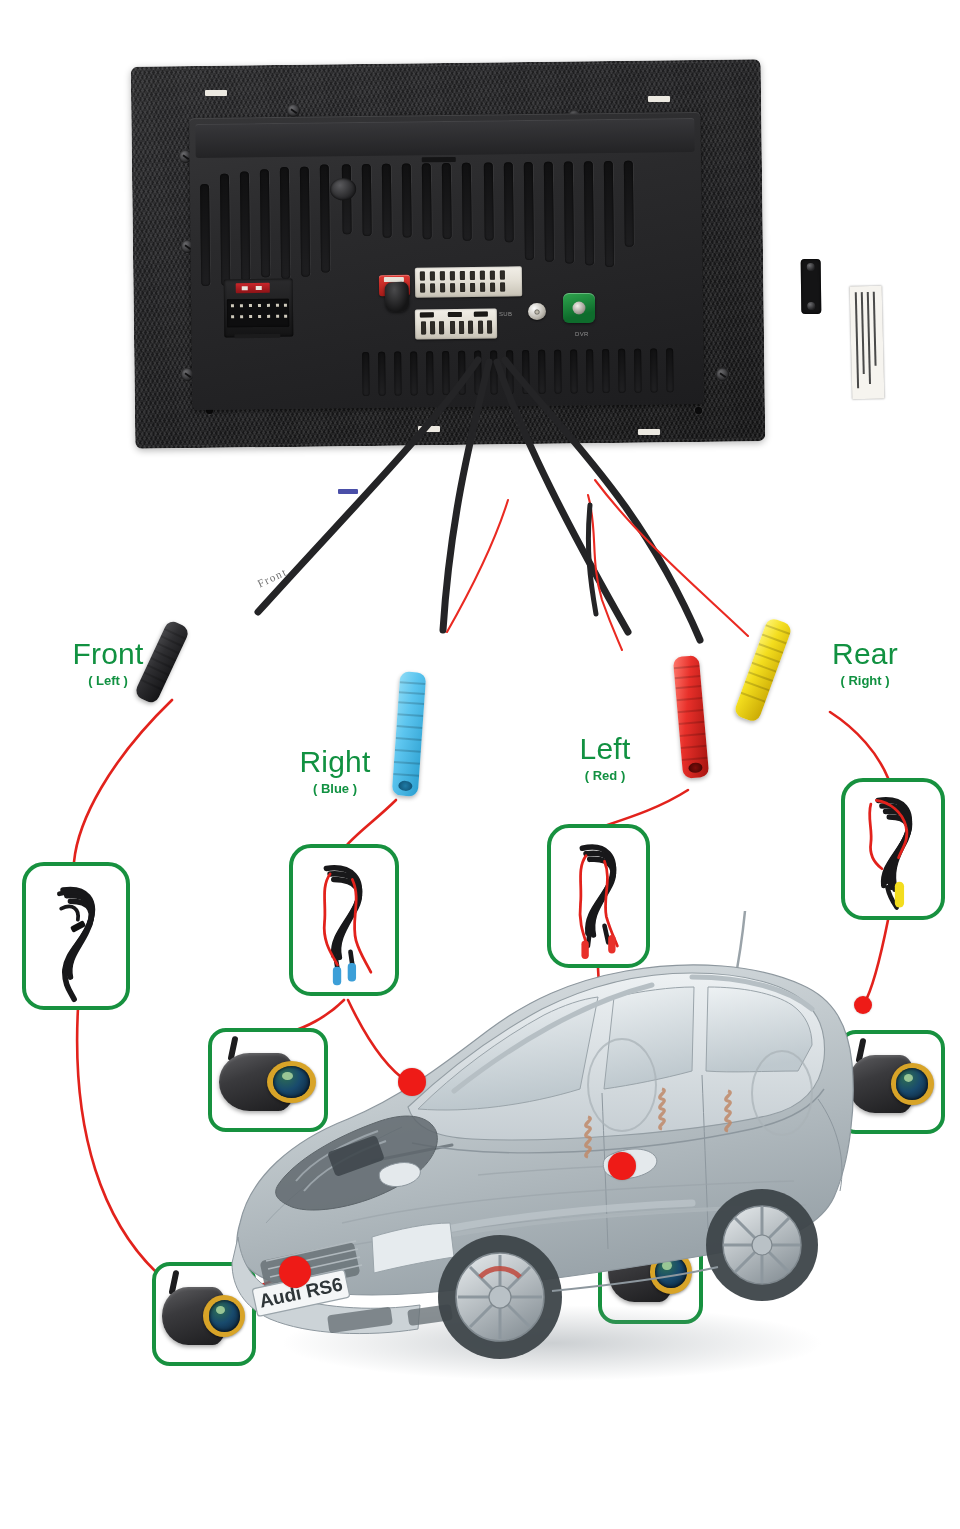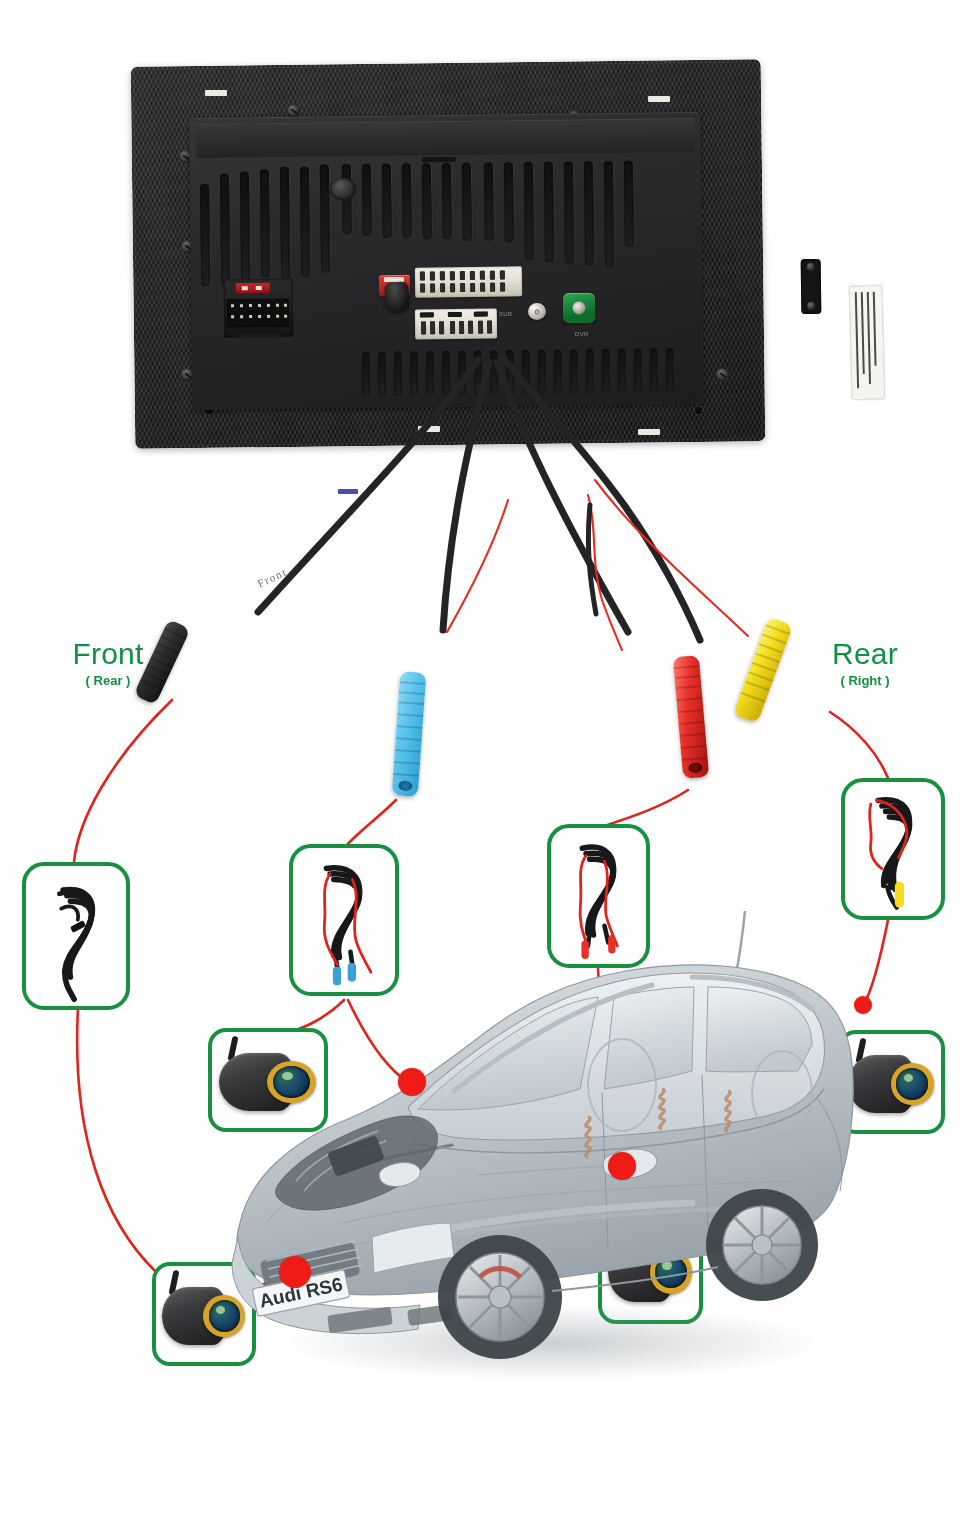--- a/index.html
+++ b/index.html
@@ -558,24 +558,32 @@
       <i style="top:38px"></i>
         <i style="top:48px"></i>
         <i style="top:58px"></i>
       <i style="top:68px"></i>
         <i style="top:80px"></i>
     </span>
   </div>
 
   <div class="lab" style="left:38px; top:638px; width:140px;">
     <div class="main">Front</div>
-    <div class="sub">( Rear )</div>
-  </div>
-
-
+    <div class="sub">( Left )</div>
+  </div>
+
+  <div class="lab" style="left:265px; top:746px; width:140px;">
+    <div class="main">Right</div>
+    <div class="sub">( Blue )</div>
+  </div>
+
+  <div class="lab" style="left:540px; top:733px; width:130px;">
+    <div class="main">Left</div>
+    <div class="sub">( Red )</div>
+  </div>
 
   <div class="lab" style="left:800px; top:638px; width:130px;">
     <div class="main">Rear</div>
     <div class="sub">( Right )</div>
   </div>
 
   <div class="gbox round" style="left:22px; top:862px; width:108px; height:148px;">
     <svg class="coil" viewBox="0 0 108 148">
       <g fill="none" stroke="#18181a" stroke-linecap="round">
         <path stroke-width="6" d="M40,26 C66,22 76,38 70,58 C64,80 44,92 42,112 C41,128 48,136 52,144"></path>

